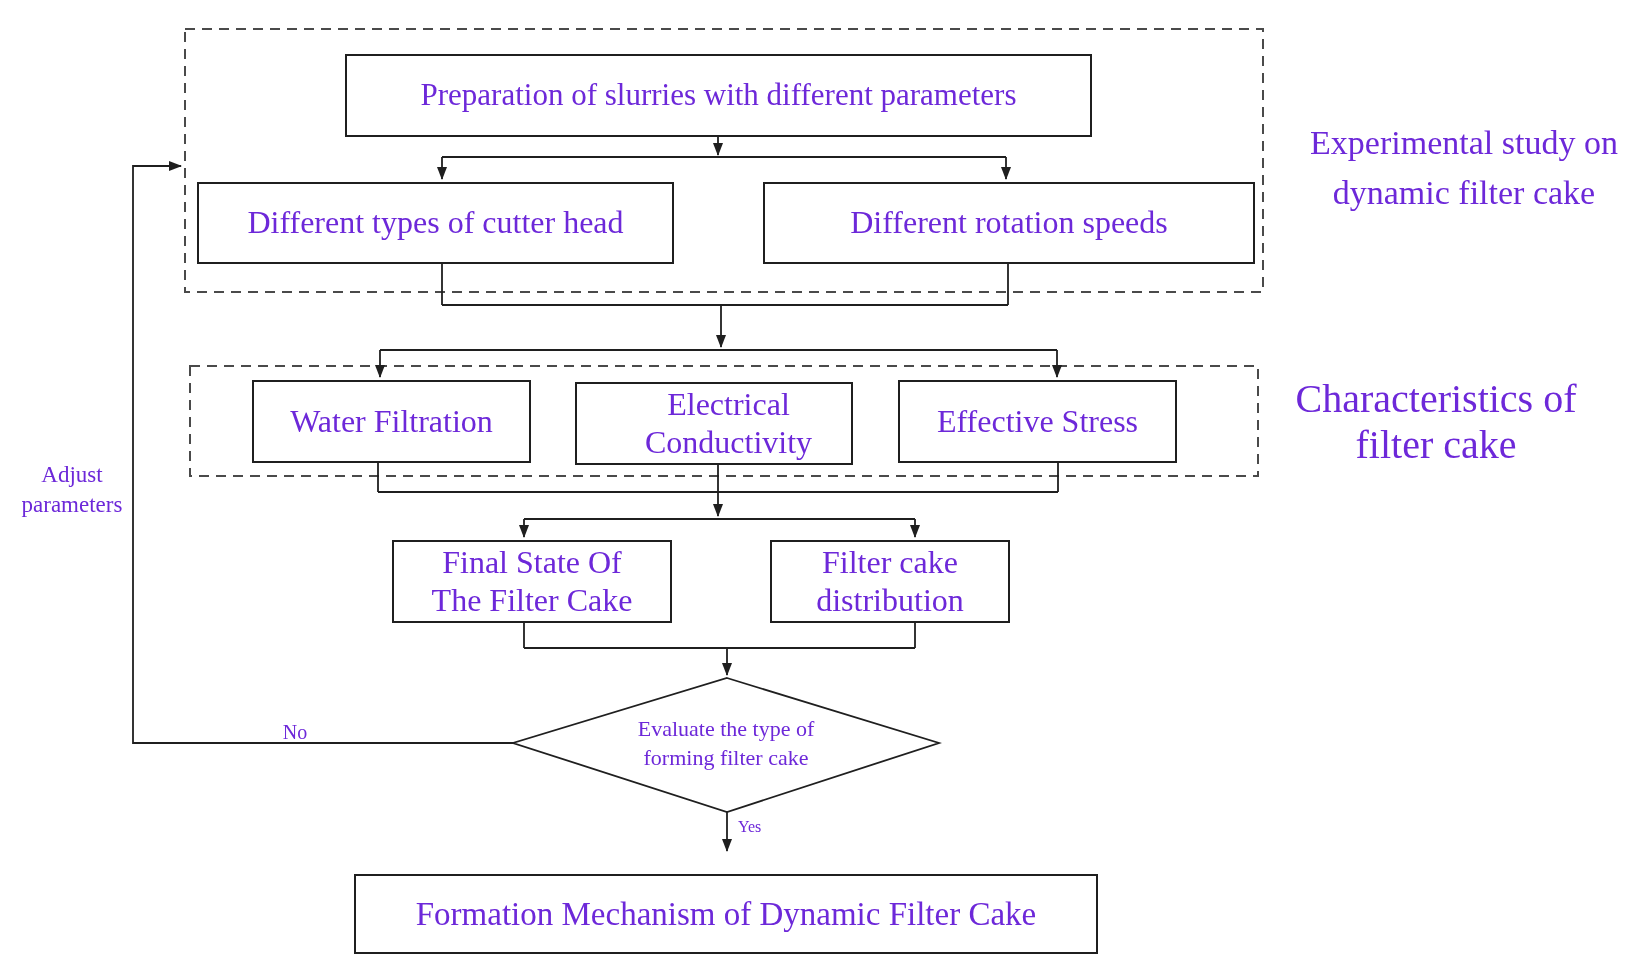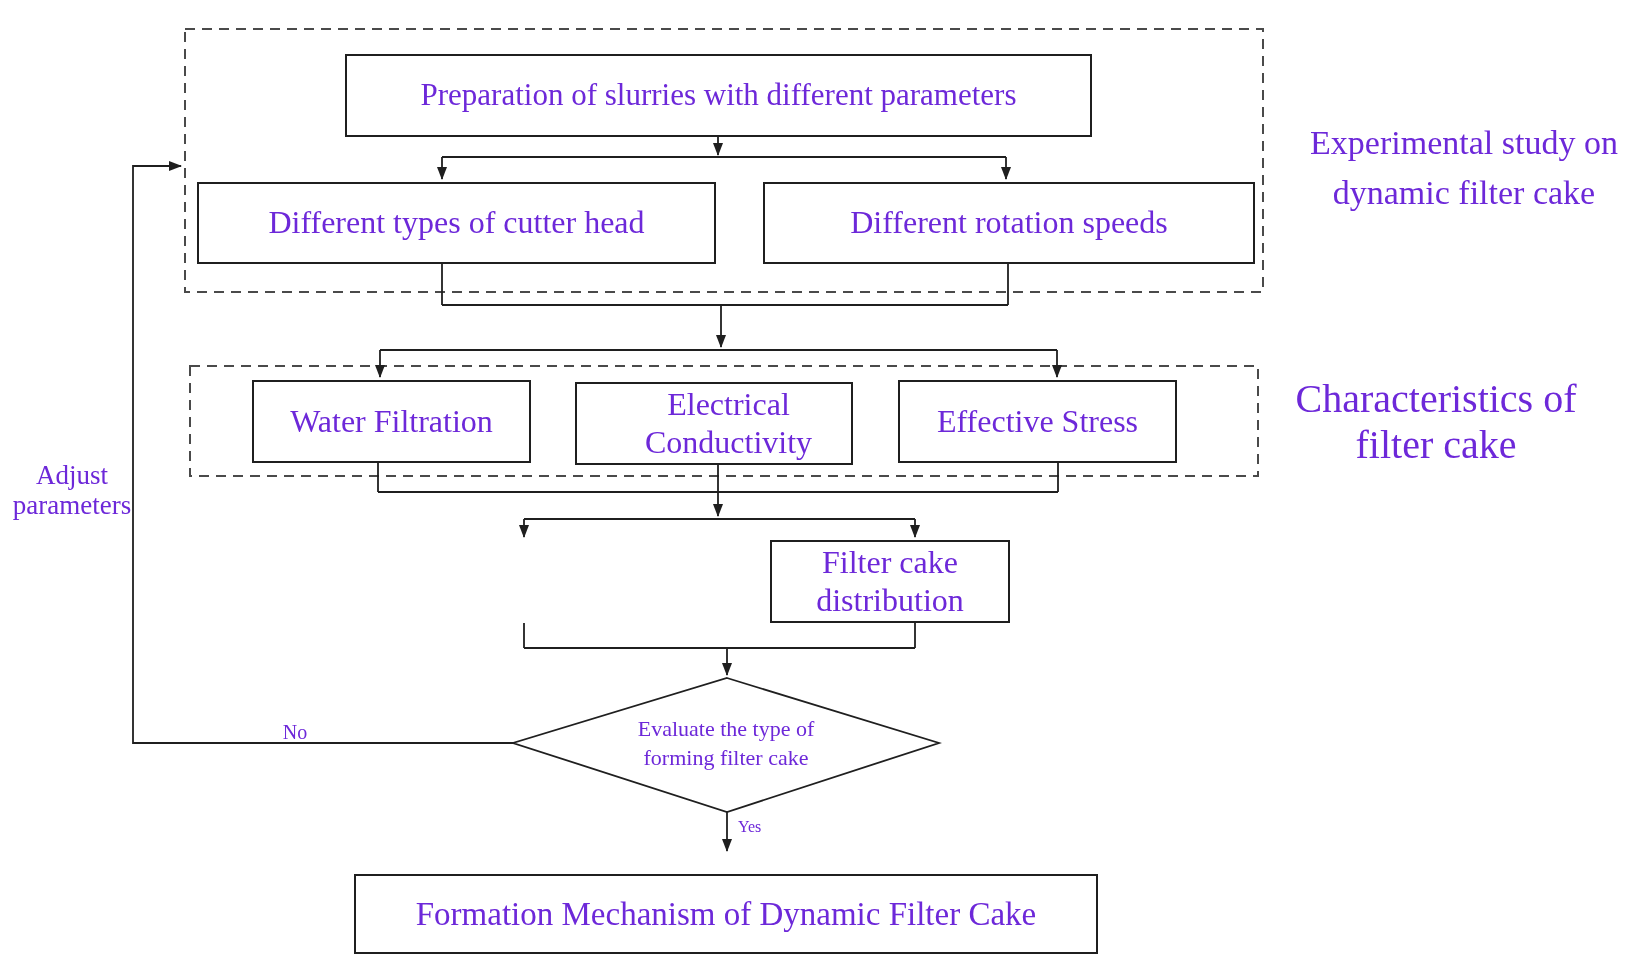--- a/index.html
+++ b/index.html
@@ -67,21 +67,21 @@
       <path d="M727,812 V851" marker-end="url(#arw)"></path>
 
       <path d="M513,743 H133 V166 H181" marker-end="url(#arw)"></path>
     </g>
   </svg>
 
   <div class="node" style="left:345px;top:54px;width:747px;height:83px;font-size:31px;">
     <span>Preparation of slurries with different parameters</span>
   </div>
 
-  <div class="node" style="left:197px;top:182px;width:519px;height:82px;font-size:32px;">
+  <div class="node" style="left:197px;top:182px;width:477px;height:82px;font-size:32px;">
     <span>Different types of cutter head</span>
   </div>
 
   <div class="node" style="left:763px;top:182px;width:492px;height:82px;font-size:32px;">
     <span>Different rotation speeds</span>
   </div>
 
   <div class="node" style="left:252px;top:380px;width:279px;height:83px;font-size:32px;">
     <span>Water Filtration</span>
   </div>
@@ -90,20 +90,26 @@
     <span>
       <span class="line">Electrical</span>
       <span class="line">Conductivity</span>
     </span>
   </div>
 
   <div class="node" style="left:898px;top:380px;width:279px;height:83px;font-size:32px;">
     <span>Effective Stress</span>
   </div>
 
+  <div class="node" style="left:392px;top:540px;width:280px;height:83px;font-size:32px;">
+    <span>
+      <span class="line">Final State Of</span>
+      <span class="line">The Filter Cake</span>
+    </span>
+  </div>
 
   <div class="node" style="left:770px;top:540px;width:240px;height:83px;font-size:32px;">
     <span>
       <span class="line">Filter cake</span>
       <span class="line">distribution</span>
     </span>
   </div>
 
   <div class="node" style="left:354px;top:874px;width:744px;height:80px;font-size:33px;">
     <span>Formation Mechanism of Dynamic Filter Cake</span>
@@ -111,21 +117,21 @@
 
   <div class="freetext" style="left:526px;top:714px;width:400px;font-size:22px;line-height:29px;">
     <span class="line">Evaluate the type of</span>
     <span class="line">forming filter cake</span>
   </div>
 
   <div class="freetext" style="left:738px;top:818px;font-size:16px;text-align:center;">Yes</div>
 
   <div class="freetext" style="left:265px;top:710px;width:60px;font-size:20px;margin-top:11px;">No</div>
 
-  <div class="freetext" style="left:10px;top:460px;width:124px;font-size:27px;line-height:30px;">
+  <div class="freetext" style="left:10px;top:460px;width:124px;font-size:23px;line-height:30px;">
     <span class="line">Adjust</span>
     <span class="line">parameters</span>
   </div>
 
   <div class="freetext" style="left:1264px;top:118px;width:400px;font-size:34px;line-height:50px;">
     <span class="line">Experimental study on</span>
     <span class="line">dynamic filter cake</span>
   </div>
 
   <div class="freetext" style="left:1236px;top:376px;width:400px;font-size:40px;line-height:46px;">

